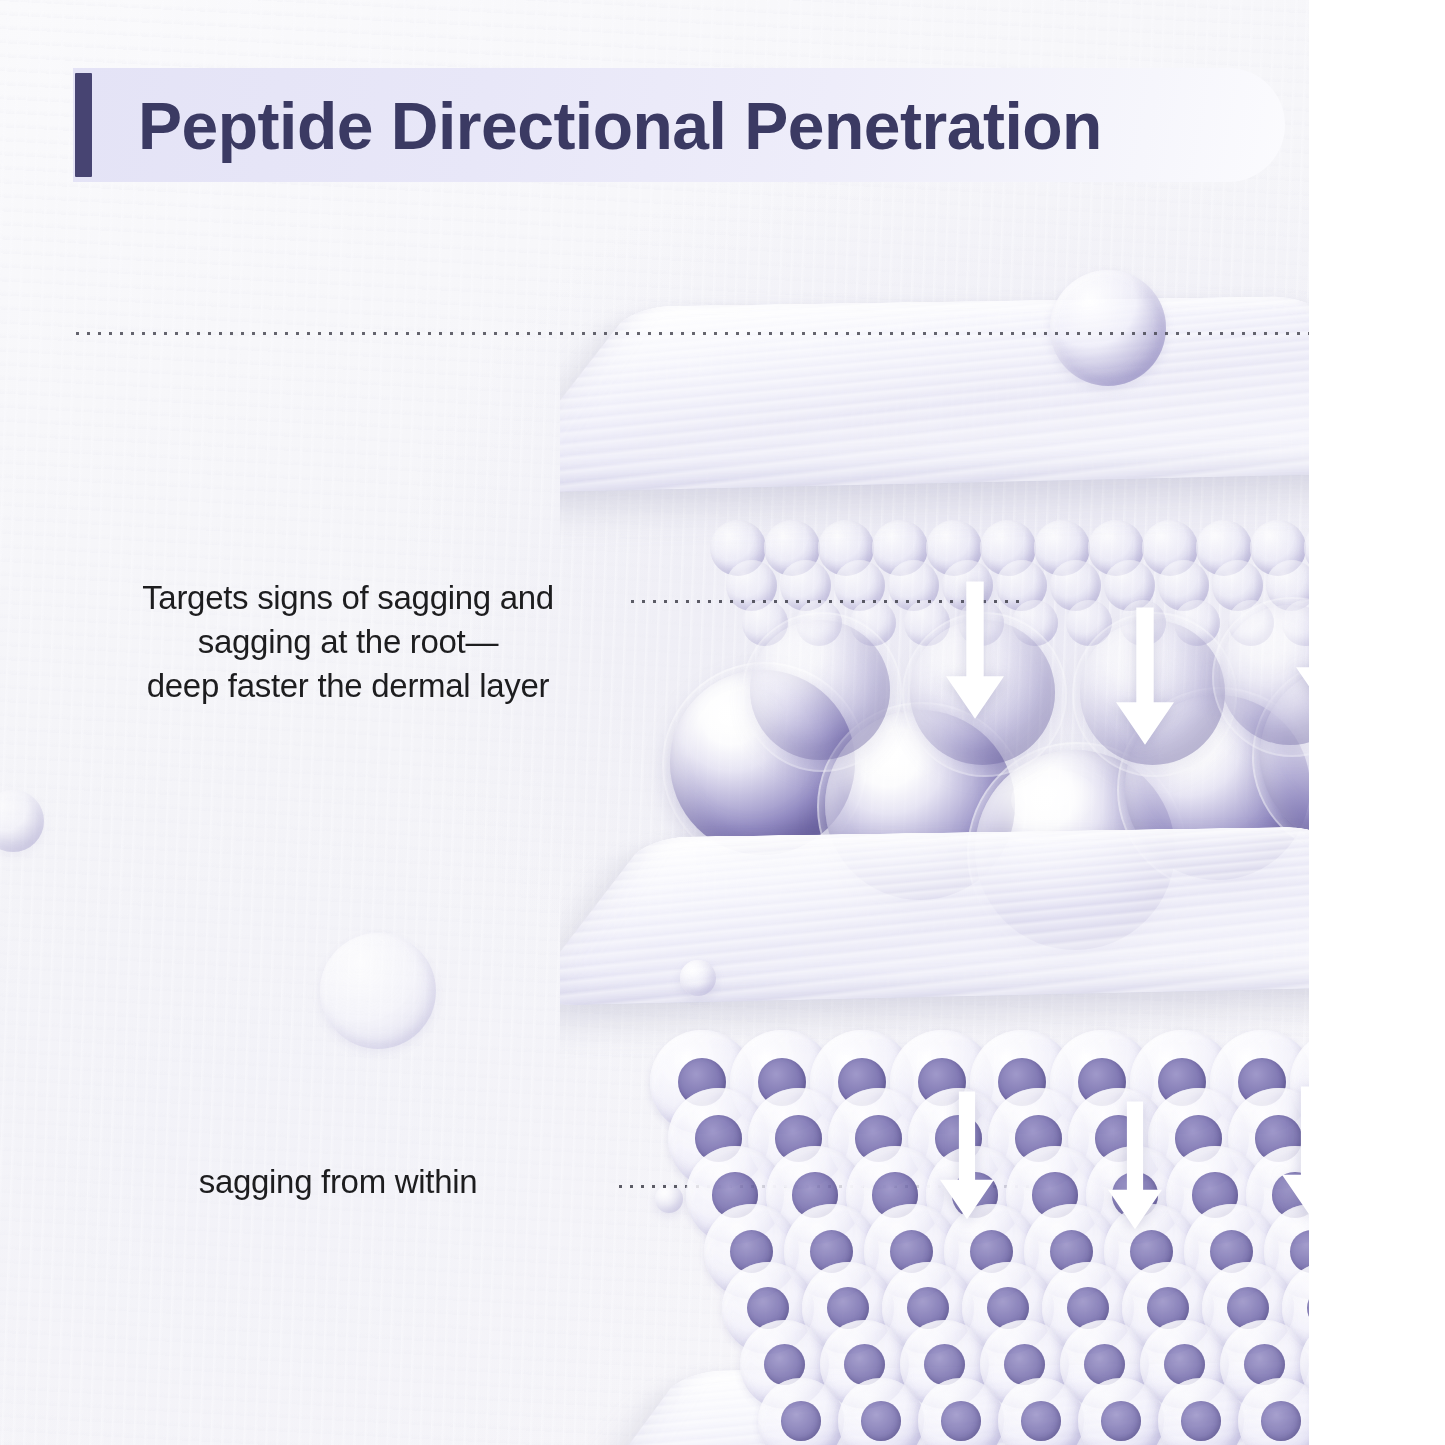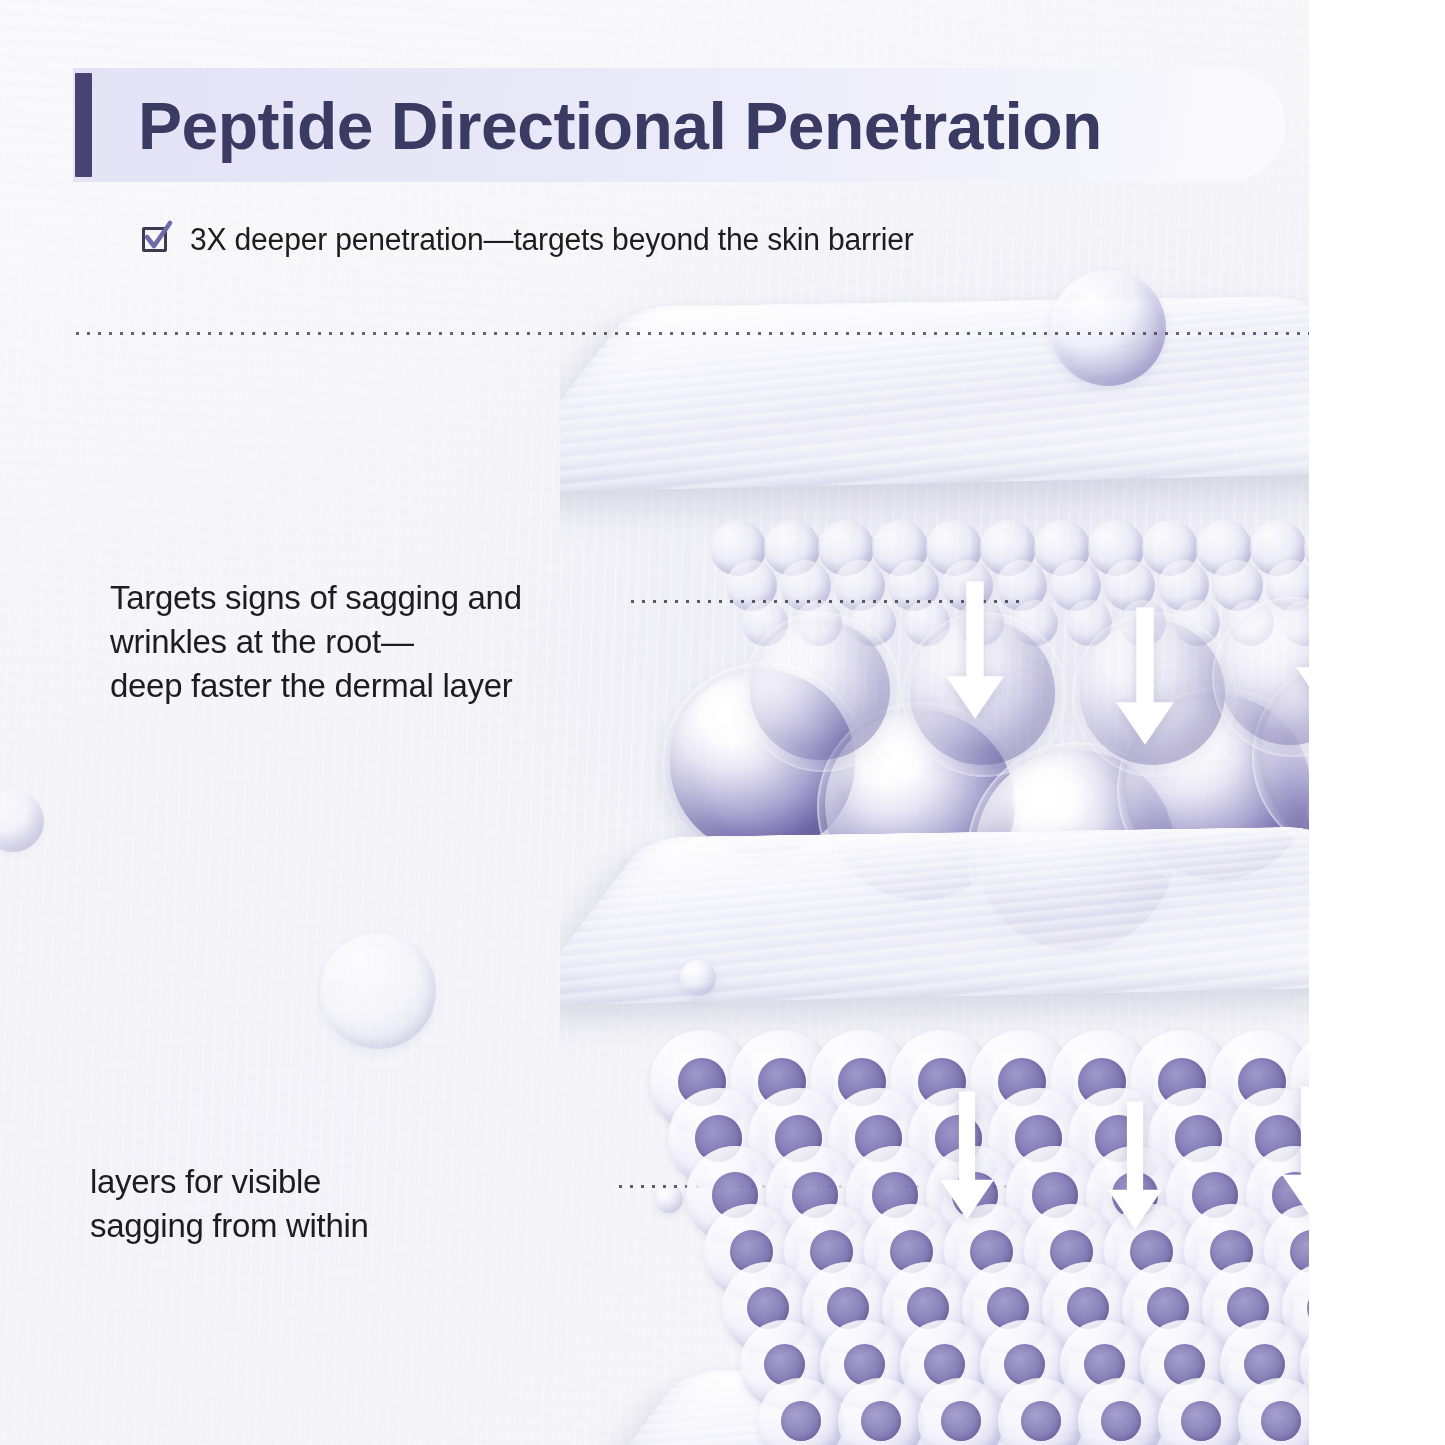--- a/index.html
+++ b/index.html
@@ -112,21 +112,21 @@
     background-repeat: repeat-x;
     background-position: 0 center;
   }
   .rule-main  { left: 72px;  top: 331px;  width: 1300px; opacity: .85; }
   .rule-mid   { left: 627px; top: 599px;  width: 400px;  opacity: .9;  }
   .rule-low   { left: 615px; top: 1184px; width: 415px;  opacity: .9;  }
 
   
   .caption {
     position: absolute;
-    text-align: left;
+    text-align: center;
     font-size: 33px;
     line-height: 44px;
     color: #1d1d1f;
     letter-spacing: -0.3px;
   }
   .caption-upper { left: 110px; top: 576px; width: 476px; }
   .caption-lower { left:  90px; top: 1160px; width: 496px; }
   .caption span { display: block; white-space: nowrap; }
 
   
@@ -454,41 +454,31 @@
 
   <div class="droplet" style="position:absolute; left:320px; top:933px; width:116px; height:116px; opacity:.8;"></div>
   <div class="droplet tinted edge-droplet" style="position:absolute; left:-18px; top:790px; width:62px; height:62px; opacity:.55;"></div>
 
   <div class="title-banner"></div>
   <div class="title-accent"></div>
   <div class="title-text">Peptide Directional Penetration</div>
 
   <div class="bullets">
 
-    <div class="bullet-row">
-      <span class="checkbox-icon">
-        <span class="box"></span>
-        <svg viewBox="0 0 30 32" aria-hidden="true">
-          <path d="M4 16 L11 25 L27 2" fill="none" stroke="#6f6aa8" stroke-width="4.6" stroke-linecap="round" stroke-linejoin="round"></path>
-        </svg>
-      </span>
-      <span class="bullet-text">3X deeper penetration—targets beyond the skin barrier</span>
-    </div>
 
 
   </div>
 
   <div class="dotted-rule rule-main"></div>
   <div class="dotted-rule rule-mid"></div>
   <div class="dotted-rule rule-low"></div>
 
   <div class="caption caption-upper">
     <span>Targets signs of sagging and</span>
-    <span>wrinkles at the root—</span>
+    <span>sagging at the root—</span>
     <span>deep faster the dermal layer</span>
   </div>
 
   <div class="caption caption-lower">
-    <span>layers for visible</span>
     <span>sagging from within</span>
   </div>
 
 </div>
 
 </body></html>

